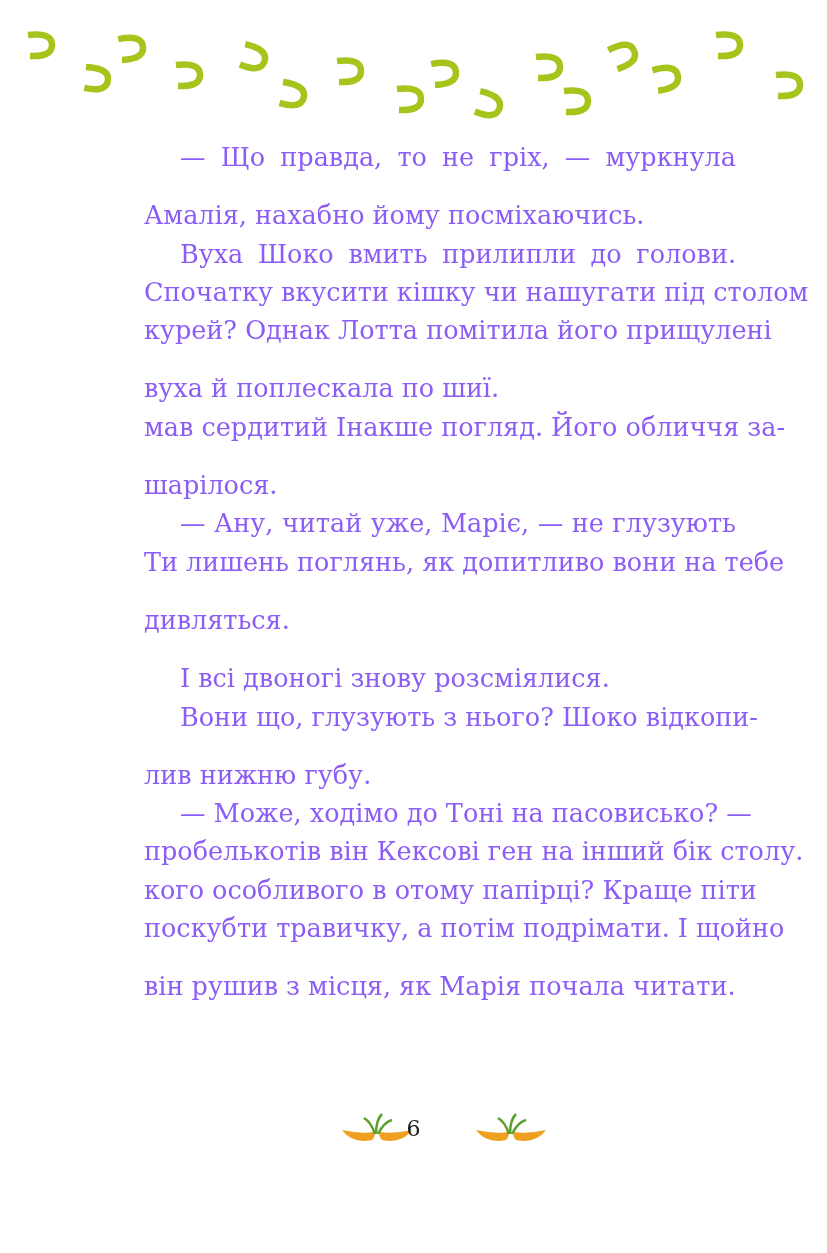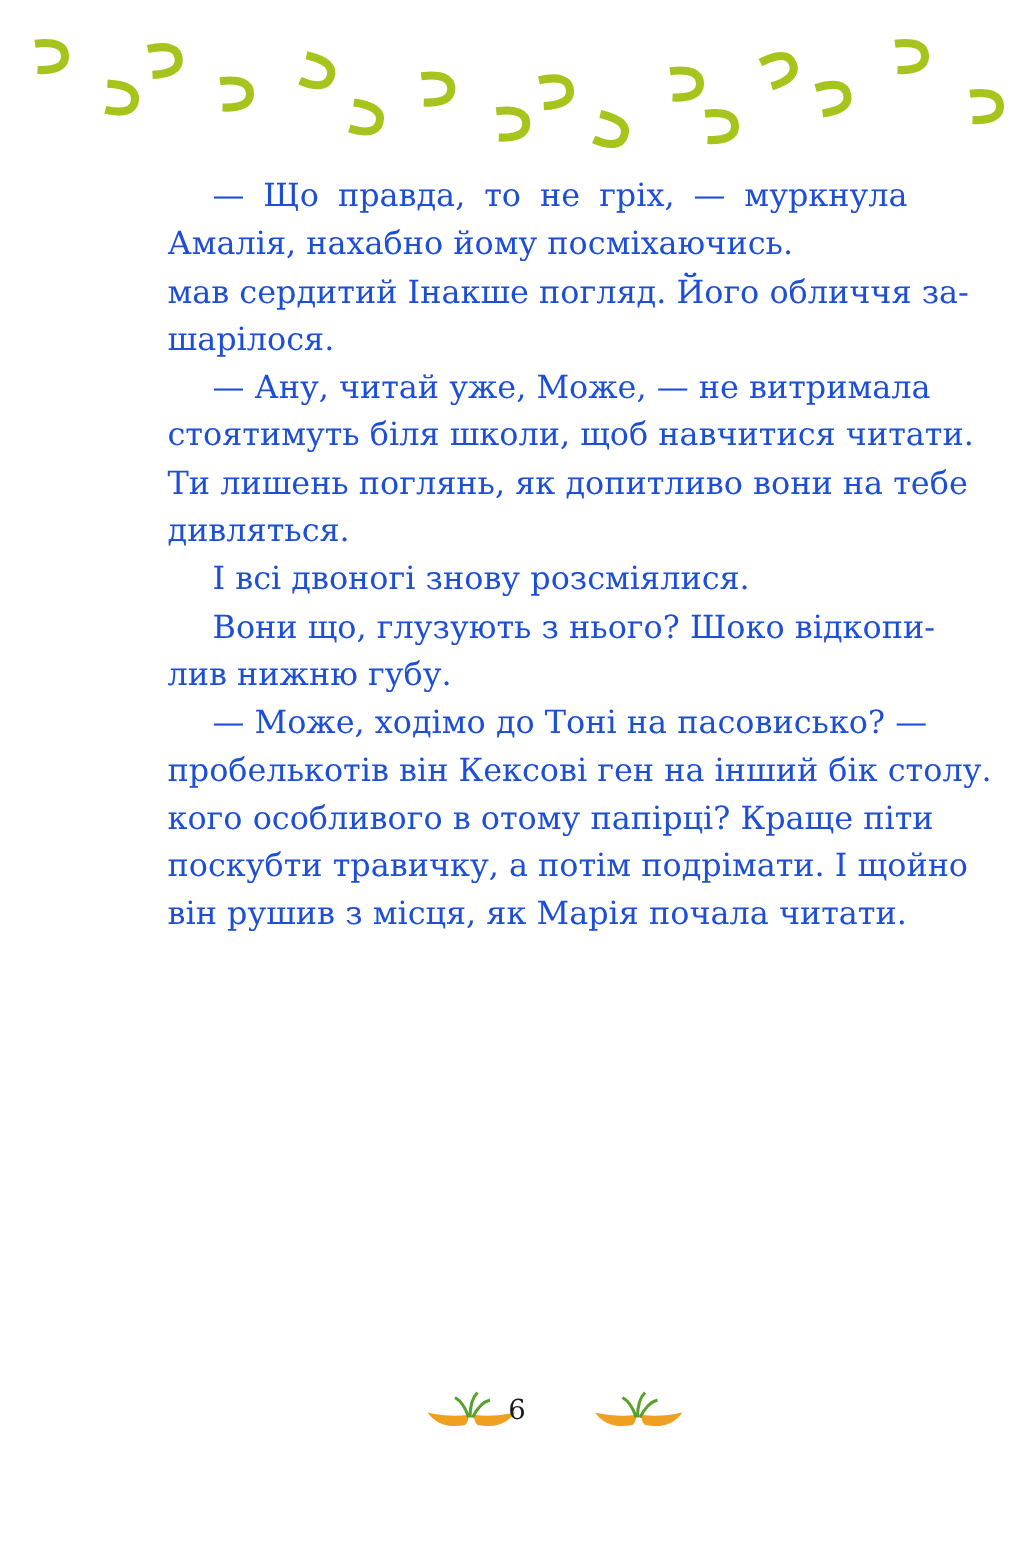--- a/index.html
+++ b/index.html
@@ -1,27 +1,27 @@
 <!DOCTYPE html>
 <html><head>
 <meta charset="utf-8">
 <style>
   html, body { margin: 0; padding: 0; background: #ffffff; }
   body { width: 827px; height: 1253px; position: relative; overflow: hidden; }
   .hooves { position: absolute; left: 0; top: 0; width: 827px; height: 130px; }
   .hoof { position: absolute; width: 34px; height: 30px; }
   .hoof svg { width: 100%; height: 100%; display: block; }
   .text-block {
-    position: absolute; left: 134px; top: 138px; width: 592px;
+    position: absolute; left: 144px; top: 138px; width: 592px;
     font-family: "DejaVu Serif", serif;
-    font-size: 25.5px; line-height: 38.3px; color: #1d4ed8;
+    font-size: 25.5px; line-height: 38.3px; color: #8b5cf6;
   }
   .para { margin: 0; text-align: justify; text-align-last: left; }
   .line { display: block; white-space: nowrap; text-align: justify; text-align-last: justify; }
-  .line.last { text-align-last: left; }
+  .line.last { text-align-last: left; margin-top: 20px; }
   .indent { padding-left: 36px; }
   .footer { position: absolute; left: 0; top: 1108px; width: 827px; height: 46px; }
   .carrot { position: absolute; top: 4px; width: 78px; height: 36px; }
   .carrot svg { width: 100%; height: 100%; display: block; }
   .page-number {
     position: absolute; left: 0; width: 827px; top: 8px; text-align: center;
     font-family: "DejaVu Serif", serif; font-size: 22px; color: #1a1a1a;
   }
 </style>
 </head>
@@ -110,29 +110,34 @@
     </div>
   </div>
 
 <div class="text-block">
 
   <p class="para">
     <span class="line indent">— Що правда, то не гріх, — муркнула</span>
     <span class="line last">Амалія, нахабно йому посміхаючись.</span>
   </p>
 
+  <p class="para">
+    <span class="line indent">Вуха Шоко вмить прилипли до голови.</span>
+    <span class="line">Спочатку вкусити кішку чи нашугати під столом</span>
+    <span class="line">курей? Однак Лотта помітила його прищулені</span>
+    <span class="line last">вуха й поплескала по шиї.</span>
+  </p>
 
   <p class="para">
     <span class="line">мав сердитий Інакше погляд. Його обличчя за-</span>
     <span class="line last">шарілося.</span>
   </p>
 
   <p class="para">
-    <span class="line indent">— Ану, читай уже, Може, — не витримала</span>
-    <span class="line">стоятимуть біля школи, щоб навчитися читати.</span>
+    <span class="line indent">— Ану, читай уже, Маріє, — не глузують</span>
     <span class="line">Ти лишень поглянь, як допитливо вони на тебе</span>
     <span class="line last">дивляться.</span>
   </p>
 
   <p class="para">
     <span class="line indent last">І всі двоногі знову розсміялися.</span>
   </p>
 
   <p class="para">
     <span class="line indent">Вони що, глузують з нього? Шоко відкопи-</span>

